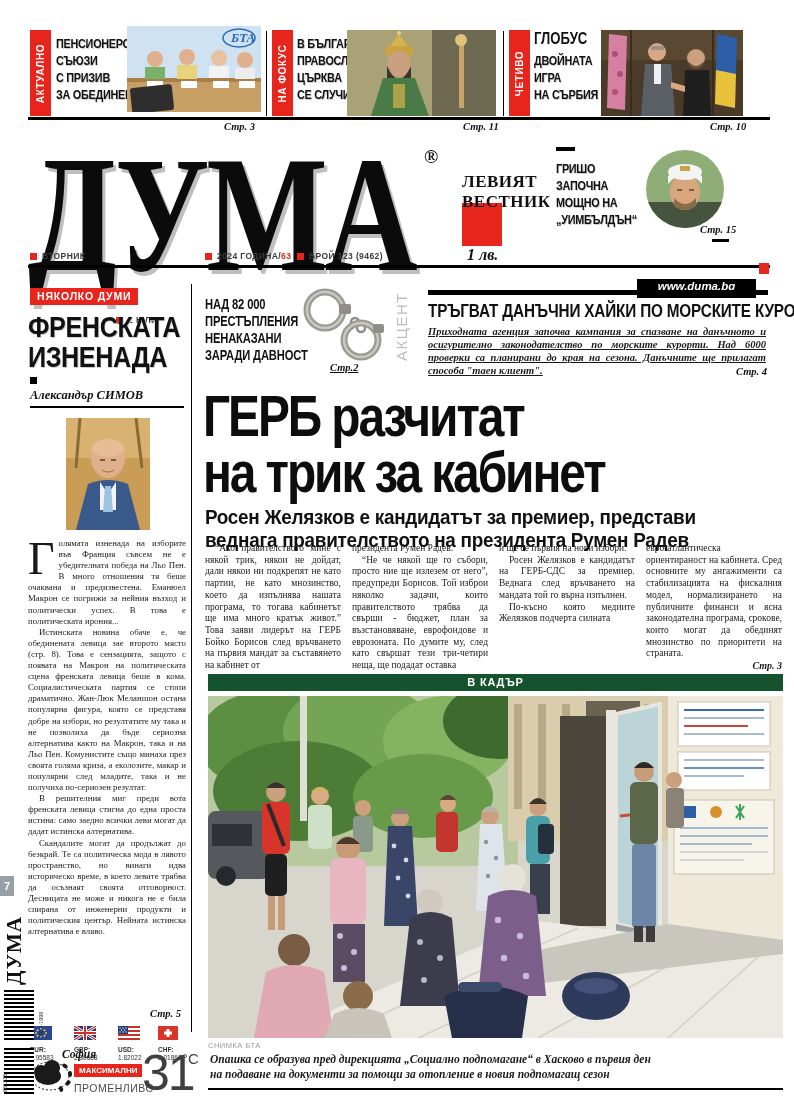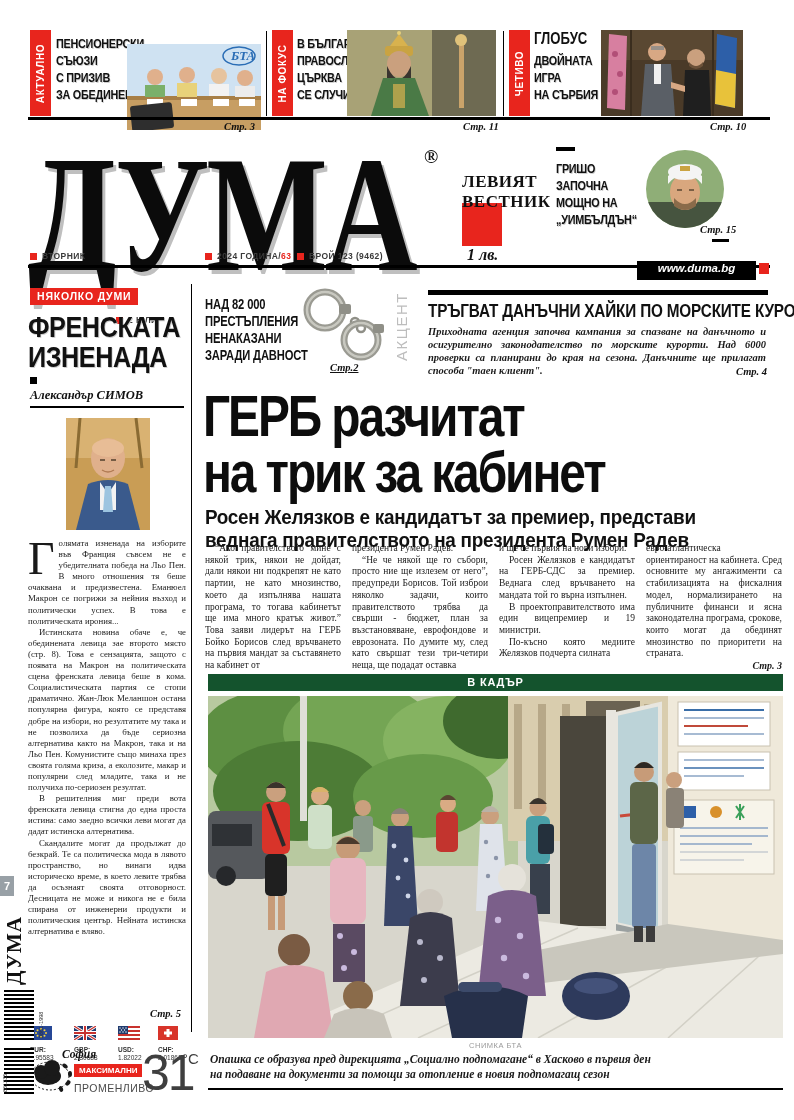--- a/index.html
+++ b/index.html
@@ -36,21 +36,21 @@
   .opbody{font:400 8.8px/11.1px "Liberation Serif",serif;text-align:justify;color:#1a1a1a;}
   .opbody p{margin:0;text-indent:11px;}
   .opbody p.first{text-indent:0;}
   .dropcap{float:left;font:400 46px/38px "Liberation Serif",serif;padding:2px 4px 0 0;}
   
   .crimetitle{font:800 14px/17px "Liberation Sans",sans-serif;transform:scaleX(.8);transform-origin:left top;
               white-space:pre-line;letter-spacing:-.2px;}
   .akclabel span{color:#bdbdbd;font:400 15px "Liberation Sans",sans-serif;letter-spacing:1.5px;}
   .akctitle{font:800 18px/20px "Liberation Sans",sans-serif;transform:scaleX(.85);transform-origin:left top;
             letter-spacing:-.2px;white-space:nowrap;}
-  .akctext{font:italic 700 10.5px/13px "Liberation Serif",serif;text-align:justify;color:#1a1a1a;}
+  .akctext{font:italic 700 10.5px/13px "Liberation Serif",serif;text-align:justify;color:#1a1a1a;text-decoration:underline;}
   .mainhead{font:800 57px/56px "Liberation Sans",sans-serif;letter-spacing:-2.5px;
             transform:scaleX(.84);transform-origin:left top;white-space:pre-line;color:#0d0d0d;}
   .subhead{font:700 19.5px/22.5px "Liberation Sans",sans-serif;letter-spacing:-.3px;white-space:pre-line;
            transform:scaleX(.97);transform-origin:left top;}
   .bodycols{display:flex;gap:11px;}
   .bodycols .col{width:136px;font:400 9.5px/11.7px "Liberation Serif",serif;text-align:justify;color:#1a1a1a;}
   .bodycols p{margin:0;}
   .bodycols p.ind{text-indent:10px;}
   .kadbar{position:absolute;background:#14532d;color:#fff;font:700 11px/17px "Liberation Sans",sans-serif;
           text-align:center;letter-spacing:.8px;}
@@ -79,21 +79,21 @@
 
 <div class="page">
 
   <div class="vkick" style="left:30px;top:30px;height:86px;">
     <span>АКТУАЛНО</span>
   </div>
   <div class="abs teaser-title" style="left:56px;top:35px;width:120px;">ПЕНСИОНЕРСКИ
 СЪЮЗИ
 С ПРИЗИВ
 ЗА ОБЕДИНЕНИЕ</div>
-  <div class="abs" style="left:127px;top:44px;">
+  <div class="abs" style="left:127px;top:26px;">
     <svg width="134" height="86">
       <rect width="134" height="86" fill="#cfe2f2"></rect>
       <text x="104" y="16" font-family="Liberation Serif,serif" font-style="italic" font-weight="bold" font-size="13" fill="#2a6db5">БТА</text>
       <ellipse cx="112" cy="12" rx="16" ry="9" fill="none" stroke="#2a6db5" stroke-width="1.5"></ellipse>
       <rect x="0" y="52" width="134" height="34" fill="#c79e63"></rect>
       <rect x="0" y="52" width="134" height="4" fill="#a87f46"></rect>
       <circle cx="28" cy="33" r="8" fill="#e0b08c"></circle>
         <rect x="18" y="41" width="20" height="12" fill="#7ab06a"></rect>
       <circle cx="60" cy="31" r="8" fill="#e0b08c"></circle>
         <rect x="50" y="39" width="20" height="14" fill="#e8d27a"></rect>
@@ -213,21 +213,21 @@
     <span class="dsq"></span><span>2 ЮЛИ</span>
   </div>
   <div class="datebar-item" style="left:205px;top:251px;">
     <span class="dsq"></span><span>2024 ГОДИНА/</span><b>63</b>
   </div>
   <div class="datebar-item" style="left:297px;top:251px;">
     <span class="dsq"></span><span>БРОЙ 123 (9462)</span>
   </div>
   <div class="abs price" style="left:467px;top:246px;">1 лв.</div>
   <div class="divline" style="left:28px;top:265px;width:742px;height:3px;"></div>
-  <div class="webbar" style="left:637px;top:261px;width:119px;height:19px;">www.duma.bg</div>
+  <div class="webbar" style="left:637px;top:279px;width:119px;height:19px;">www.duma.bg</div>
   <div class="redsq" style="left:759px;top:263px;width:10px;height:11px;"></div>
 
   <div class="opkick" style="left:30px;top:288px;">НЯКОЛКО ДУМИ</div>
   <div class="abs optitle" style="left:28px;top:312px;width:190px;">ФРЕНСКАТА
 ИЗНЕНАДА</div>
   <div class="abs" style="left:30px;top:377px;width:7px;height:7px;background:#000;"></div>
   <div class="abs author" style="left:30px;top:388px;">Александър СИМОВ</div>
   <div class="divline" style="left:30px;top:406px;width:154px;height:2px;"></div>
 
   <div class="abs" style="left:66px;top:418px;">
@@ -293,21 +293,20 @@
     <div class="col">
       <p class="ind">“Ако правителството мине с някой трик, някои не дойдат, дали някои ни подкрепят не като партии, не като мнозинство, което да изпълнява нашата програма, то тогава кабинетът ще има много кратък живот.” Това заяви лидерът на ГЕРБ Бойко Борисов след връчването на първия мандат за съставянето на кабинет от</p>
     </div>
     <div class="col">
       <p>президента Румен Радев.</p>
       <p class="ind">“Не че някой ще го събори, просто ние ще излезем от него”, предупреди Борисов. Той изброи няколко задачи, които правителството трябва да свърши - бюджет, план за възстановяване, еврофондове и еврозоната. По думите му, след като свършат тези три-четири неща, ще подадат оставка</p>
     </div>
     <div class="col">
       <p>и ще се първия на нови избори.</p>
       <p class="ind">Росен Желязков е кандидатът на ГЕРБ-СДС за премиер. Веднага след връчването на мандата той го върна изпълнен.</p>
-      <p class="ind">В проектоправителството има един вицепремиер и 19 министри.</p>
       <p class="ind">По-късно която медиите Желязков подчерта силната</p>
     </div>
     <div class="col">
       <p>евро-атлантическа ориентираност на кабинета. Сред основните му ангажименти са стабилизацията на фискалния модел, нормализирането на публичните финанси и ясна законодателна програма, срокове, които могат да обединят мнозинство по приоритети на страната.</p>
       <p style="text-align:right;font-style:italic;font-weight:700;font-size:10px;">Стр. 3</p>
     </div>
   </div>
 
   <div class="kadbar" style="left:208px;top:674px;width:575px;height:17px;">В КАДЪР</div>
 
@@ -435,21 +434,21 @@
       <circle cx="150" cy="300" r="15" fill="#8a6b4a"></circle>
       <path d="M116 342 L126 318 Q150 306 176 318 L184 342 Z" fill="#c8c4ba"></path>
 
       <path d="M236 300 Q280 280 320 300 L314 342 L244 342 Z" fill="#26304a"></path>
       <rect x="250" y="286" width="44" height="10" rx="5" fill="#3c4a6a"></rect>
       <ellipse cx="388" cy="300" rx="34" ry="24" fill="#2e3a5c"></ellipse>
       <ellipse cx="388" cy="290" rx="22" ry="8" fill="#44527a"></ellipse>
     </svg>
   </div>
 
-  <div class="abs credit" style="left:208px;top:1041px;width:575px;text-align:center;">СНИМКА БТА</div>
+  <div class="abs credit" style="left:208px;top:1041px;width:575px;text-align:left;">СНИМКА БТА</div>
   <div class="abs caption" style="left:210px;top:1052px;width:575px;">Опашка се образува пред дирекцията „Социално подпомагане“ в Хасково в първия ден
 на подаване на документи за помощи за отопление в новия подпомагащ сезон</div>
   <div class="divline" style="left:208px;top:1088px;width:575px;height:2px;"></div>
 
   <div class="curcell" style="left:30px;top:1026px;">
     <svg width="22" height="14">
       <rect width="22" height="14" fill="#264796"></rect>
       <g fill="#f2d13a">
           <circle cx="11" cy="3" r="1"></circle>
           <circle cx="14.5" cy="4.2" r="1"></circle>

